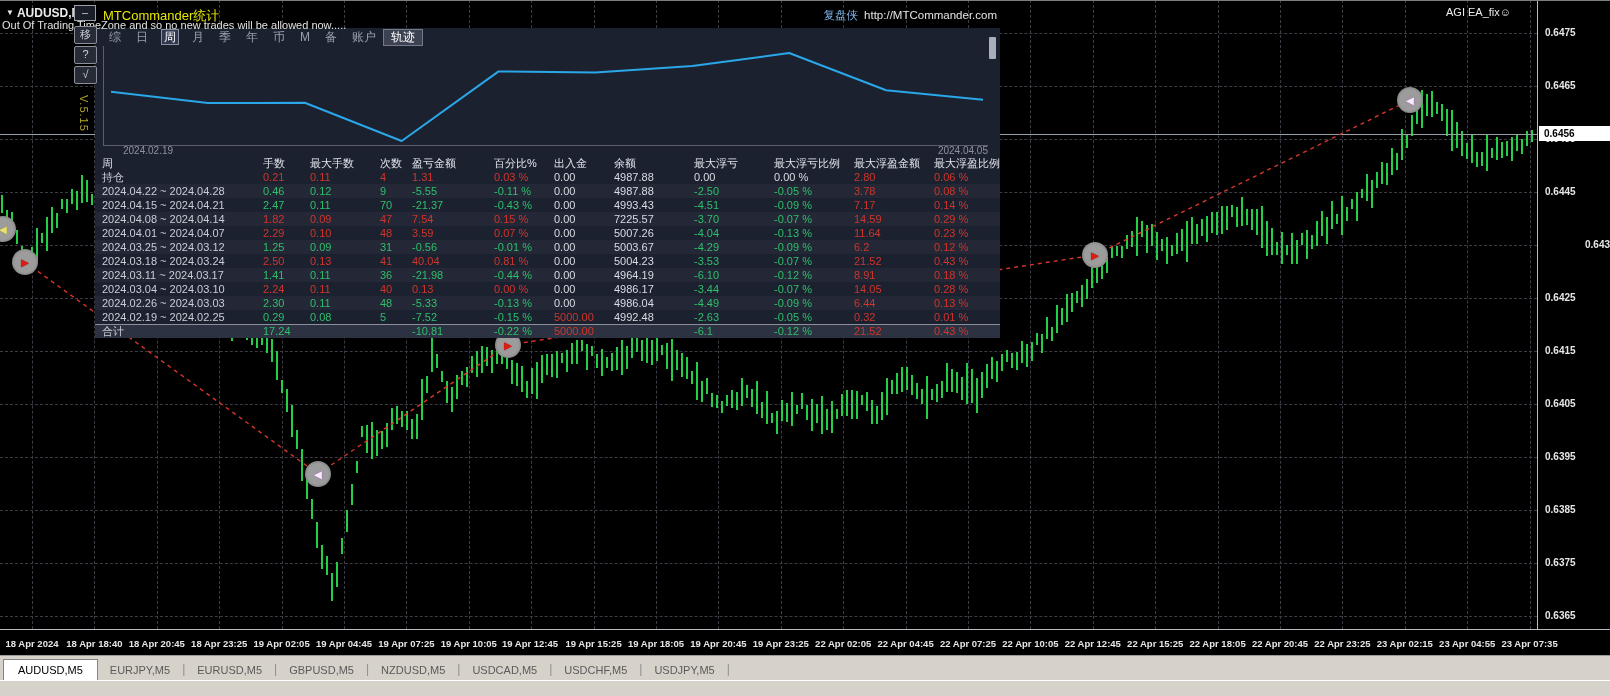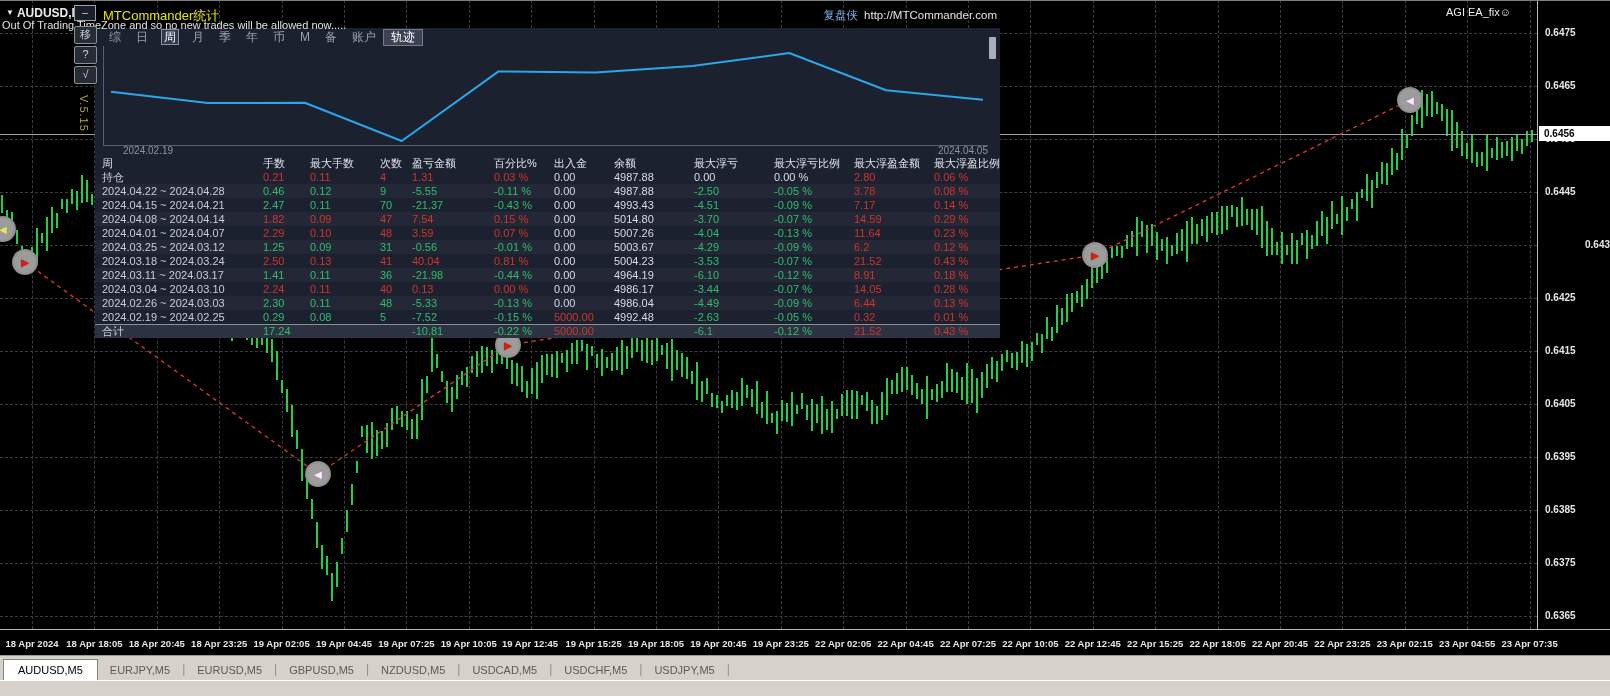--- a/index.html
+++ b/index.html
@@ -466,21 +466,21 @@
       <div class="price-label" style="top: 186px;">0.6445</div>
       <div class="price-label" style="top: 239px; padding-left: 40px;">0.6435</div>
       <div class="price-label" style="top: 292px;">0.6425</div>
       <div class="price-label" style="top: 345px;">0.6415</div>
       <div class="price-label" style="top: 398px;">0.6405</div>
       <div class="price-label" style="top: 451px;">0.6395</div>
       <div class="price-label" style="top: 504px;">0.6385</div>
       <div class="price-label" style="top: 557px;">0.6375</div>
       <div class="price-label" style="top: 610px;">0.6365</div>
       <div class="time-label" style="left: 32px;">18 Apr 2024</div>
-      <div class="time-label" style="left: 94.4px;">18 Apr 18:05</div>
+      <div class="time-label" style="left: 94.4px;">18 Apr 18:40</div>
       <div class="time-label" style="left: 156.8px;">18 Apr 20:45</div>
       <div class="time-label" style="left: 219.2px;">18 Apr 23:25</div>
       <div class="time-label" style="left: 281.6px;">19 Apr 02:05</div>
       <div class="time-label" style="left: 344px;">19 Apr 04:45</div>
       <div class="time-label" style="left: 406.4px;">19 Apr 07:25</div>
       <div class="time-label" style="left: 468.8px;">19 Apr 10:05</div>
       <div class="time-label" style="left: 530px;">19 Apr 12:45</div>
       <div class="time-label" style="left: 593.6px;">19 Apr 15:25</div>
       <div class="time-label" style="left: 656px;">19 Apr 18:05</div>
       <div class="time-label" style="left: 718.4px;">19 Apr 20:45</div>
@@ -579,21 +579,21 @@
           <div class="c-r">0.14 %</div>
         </div>
         <div class="trow alt">
           <div class="tlabel">2024.04.08 ~ 2024.04.14</div>
           <div class="c-r">1.82</div>
           <div class="c-r">0.09</div>
           <div class="c-r">47</div>
           <div class="c-r">7.54</div>
           <div class="c-r">0.15 %</div>
           <div class="c-w">0.00</div>
-          <div class="c-w">5014.80</div>
+          <div class="c-w">7225.57</div>
           <div class="c-g">-3.70</div>
           <div class="c-g">-0.07 %</div>
           <div class="c-r">14.59</div>
           <div class="c-r">0.29 %</div>
         </div>
         <div class="trow">
           <div class="tlabel">2024.04.01 ~ 2024.04.07</div>
           <div class="c-r">2.29</div>
           <div class="c-r">0.10</div>
           <div class="c-r">48</div>

